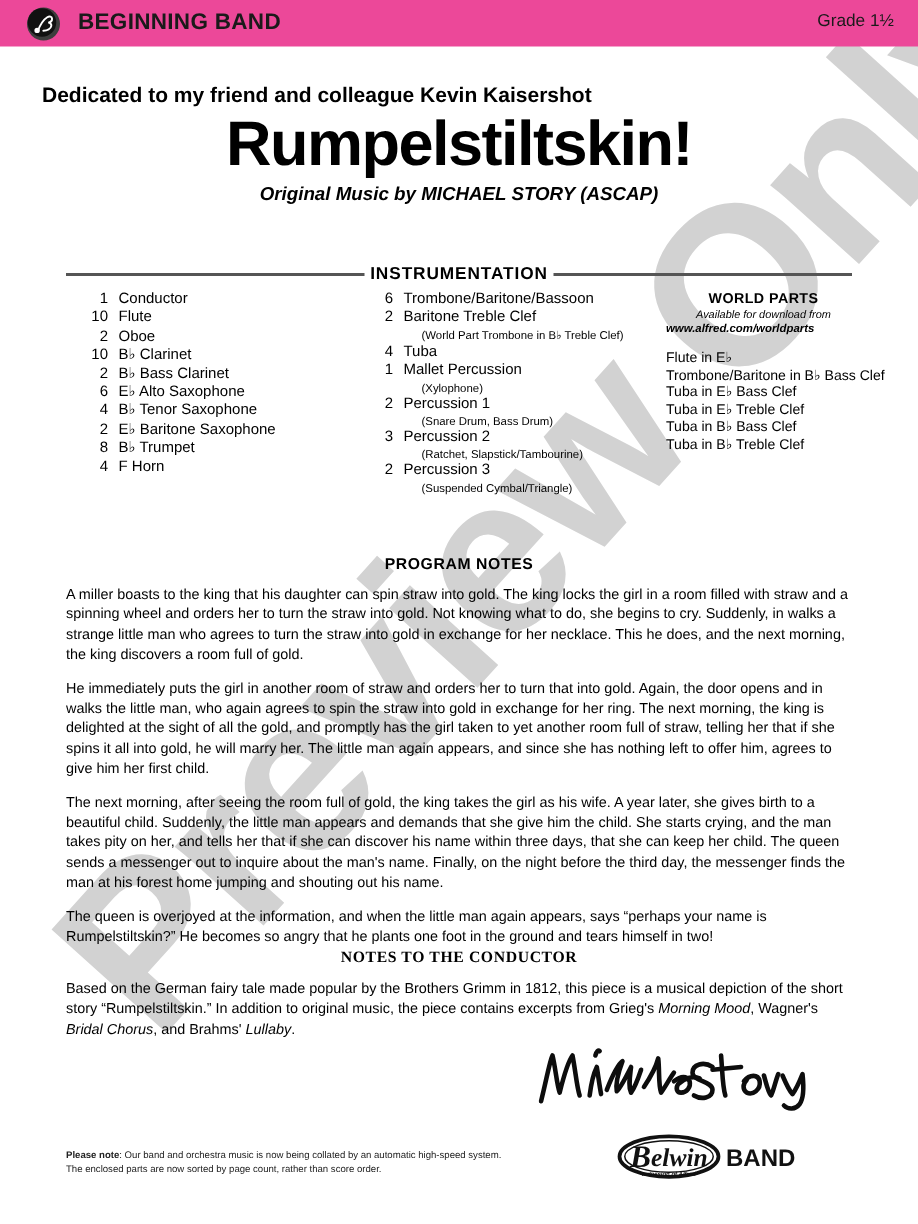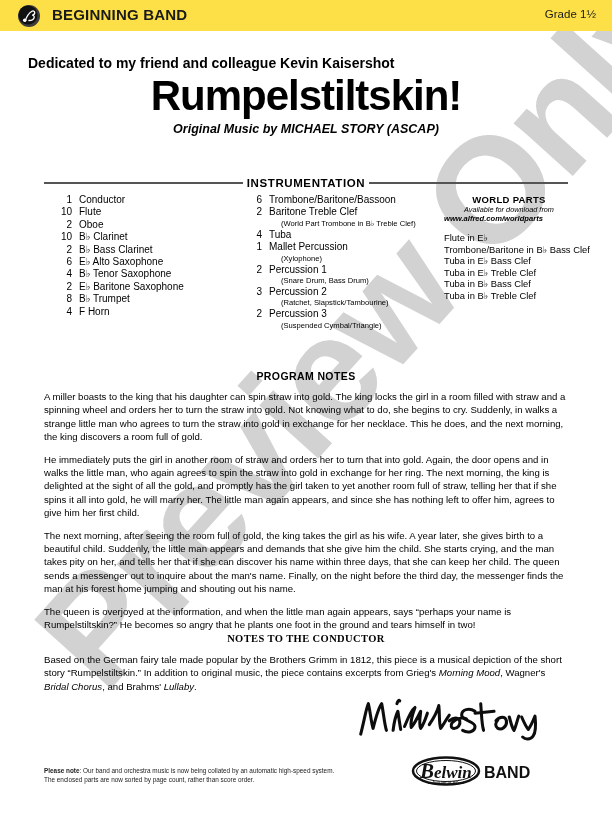--- a/index.html
+++ b/index.html
@@ -46,21 +46,21 @@
     letter-spacing: -4px;
   }
 
   
   .header-bar {
     position: absolute;
     left: 0;
     top: 0;
     width: 612px;
     height: 31px;
-    background: #fde047;
+    background: #ec4899;
     z-index: 20;
   }
   .header-inner {
     position: relative;
     width: 100%;
     height: 100%;
   }
   .brand-logo {
     position: absolute;
     left: 17px;

